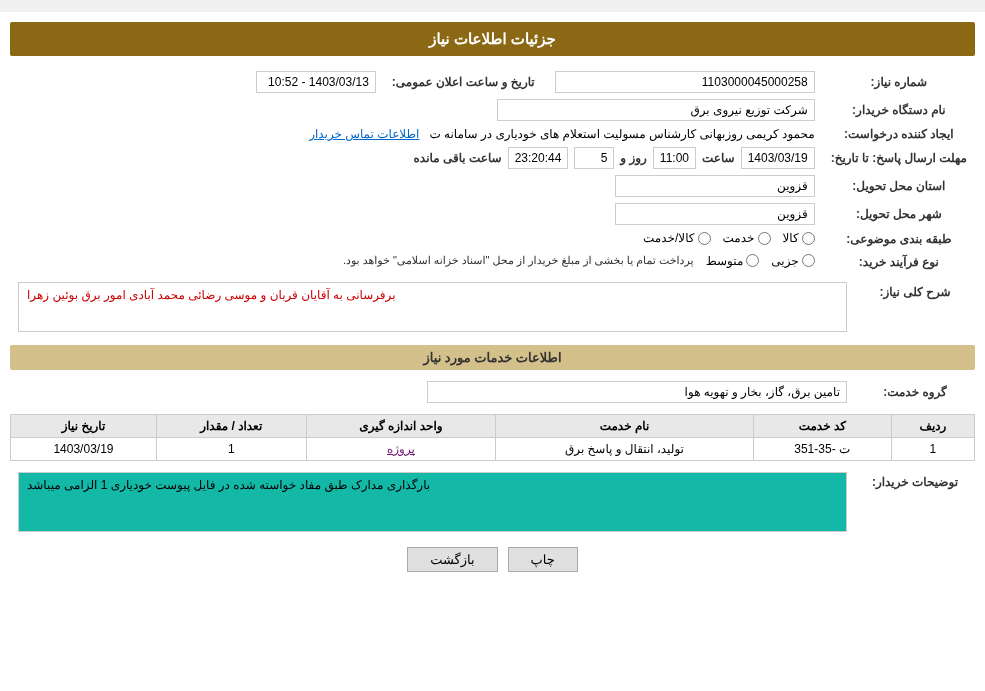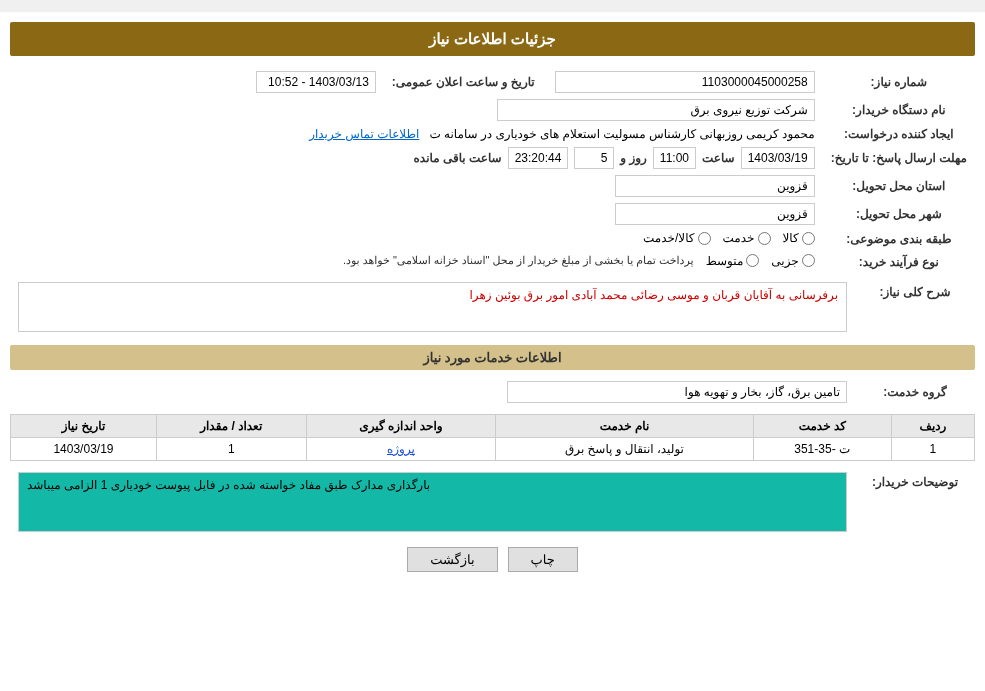--- a/index.html
+++ b/index.html
@@ -97,21 +97,21 @@
       gap: 6px;
     }
     .sharah-box {
       border: 1px solid #ccc;
       background: #fff;
       min-height: 50px;
       padding: 5px 8px;
       width: 100%;
       color: #cc0000;
       font-size: 12px;
-      text-align: right;
+      text-align: left;
     }
     .data-table {
       width: 100%;
       border-collapse: collapse;
       margin-bottom: 8px;
       font-size: 12px;
     }
     .data-table th {
       background: #e8e8e8;
       border: 1px solid #ccc;
@@ -286,21 +286,21 @@
       </tbody>
         </table>
 
       <div class="section-header">اطلاعات خدمات مورد نیاز</div>
 
       <table class="info-table" style="margin-bottom:8px;">
         <tbody>
             <tr>
           <td class="label-cell">گروه خدمت:</td>
           <td>
-            <span class="input-box" style="width:340px;">تامین برق، گاز، بخار و تهویه هوا</span>
+            <span class="input-box" style="width:420px;">تامین برق، گاز، بخار و تهویه هوا</span>
           </td>
         </tr>
       </tbody>
         </table>
 
       <table class="data-table">
         <thead>
           <tr>
               <th>ردیف</th>
               <th>کد خدمت</th>
@@ -308,21 +308,21 @@
               <th>واحد اندازه گیری</th>
               <th>تعداد / مقدار</th>
               <th>تاریخ نیاز</th>
             </tr>
         </thead>
         <tbody id="services-tbody">
         <tr>
               <td>1</td>
               <td>ت -35-351</td>
               <td>تولید، انتقال و پاسخ برق</td>
-              <td style="color: #1d4ed8; text-decoration: underline;">پروژه</td>
+              <td style="color: #701a75; text-decoration: underline;">پروژه</td>
               <td>1</td>
               <td>1403/03/19</td>
             </tr>
           </tbody>
       </table>
 
       <table class="info-table">
         <tbody>
             <tr>
           <td class="label-cell" style="vertical-align:top; padding-top:6px;">توضیحات خریدار:</td>

